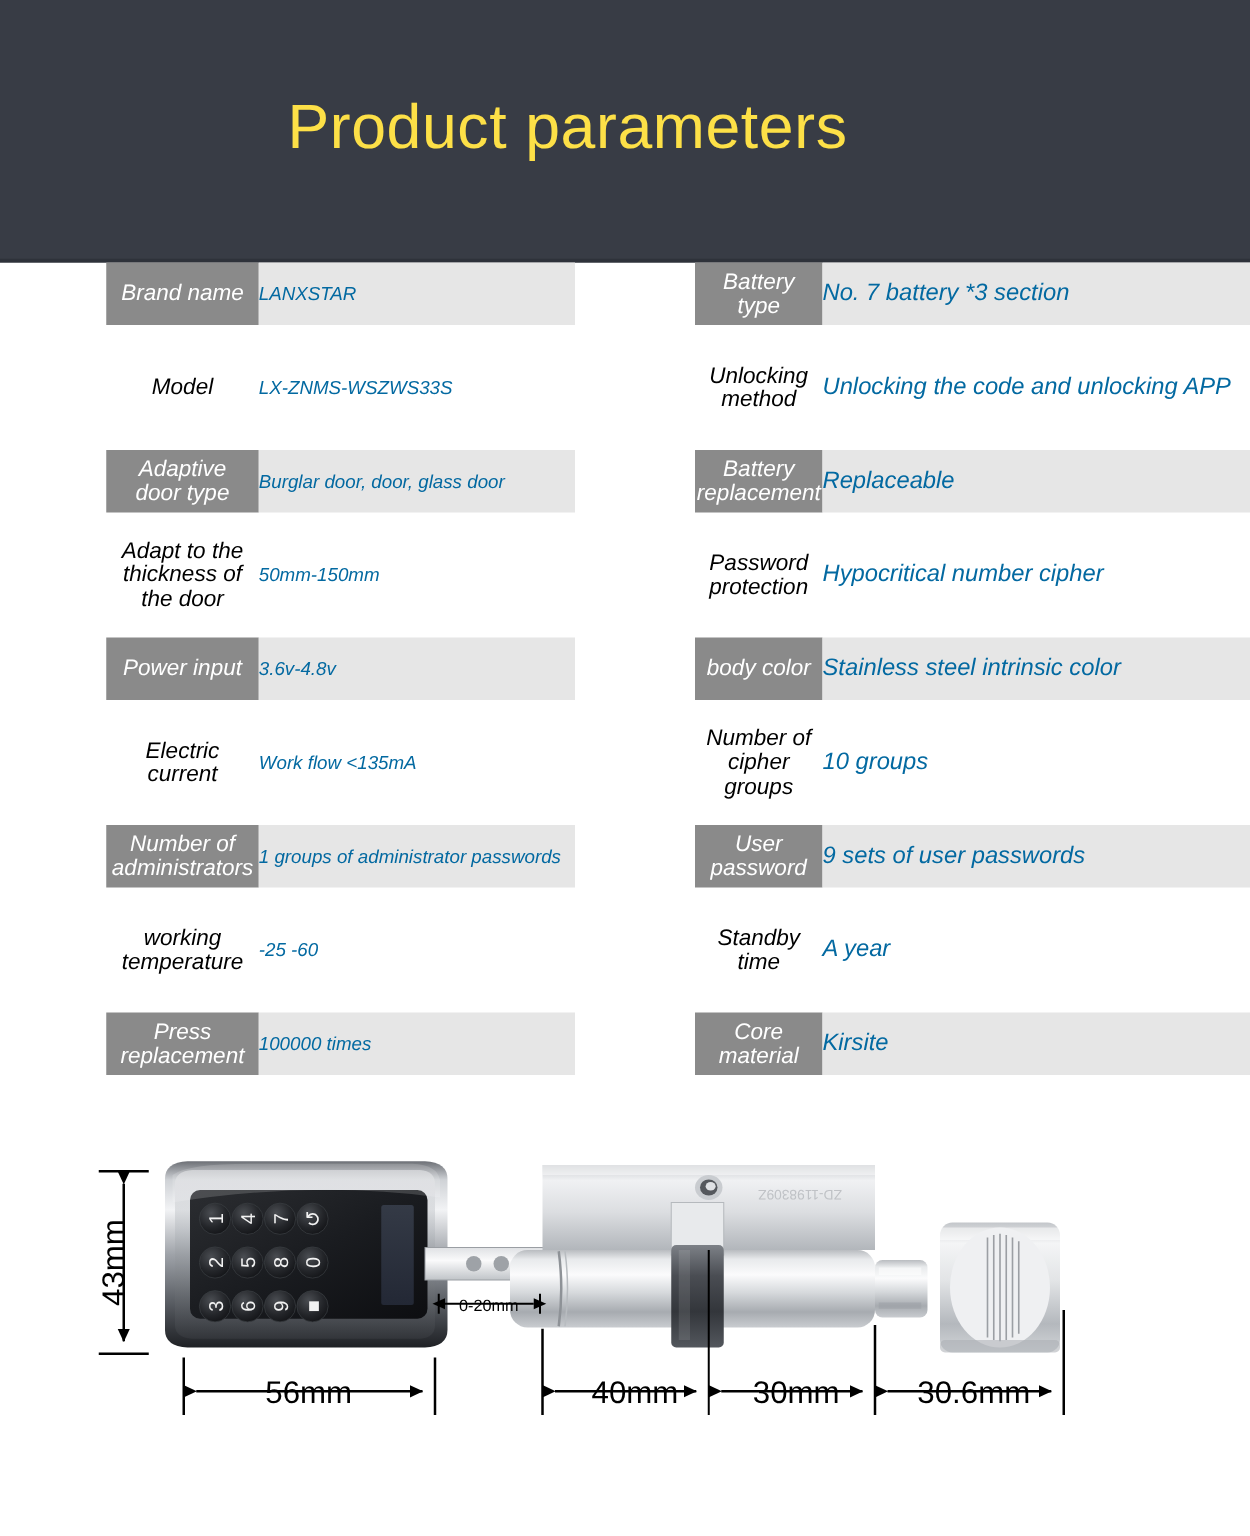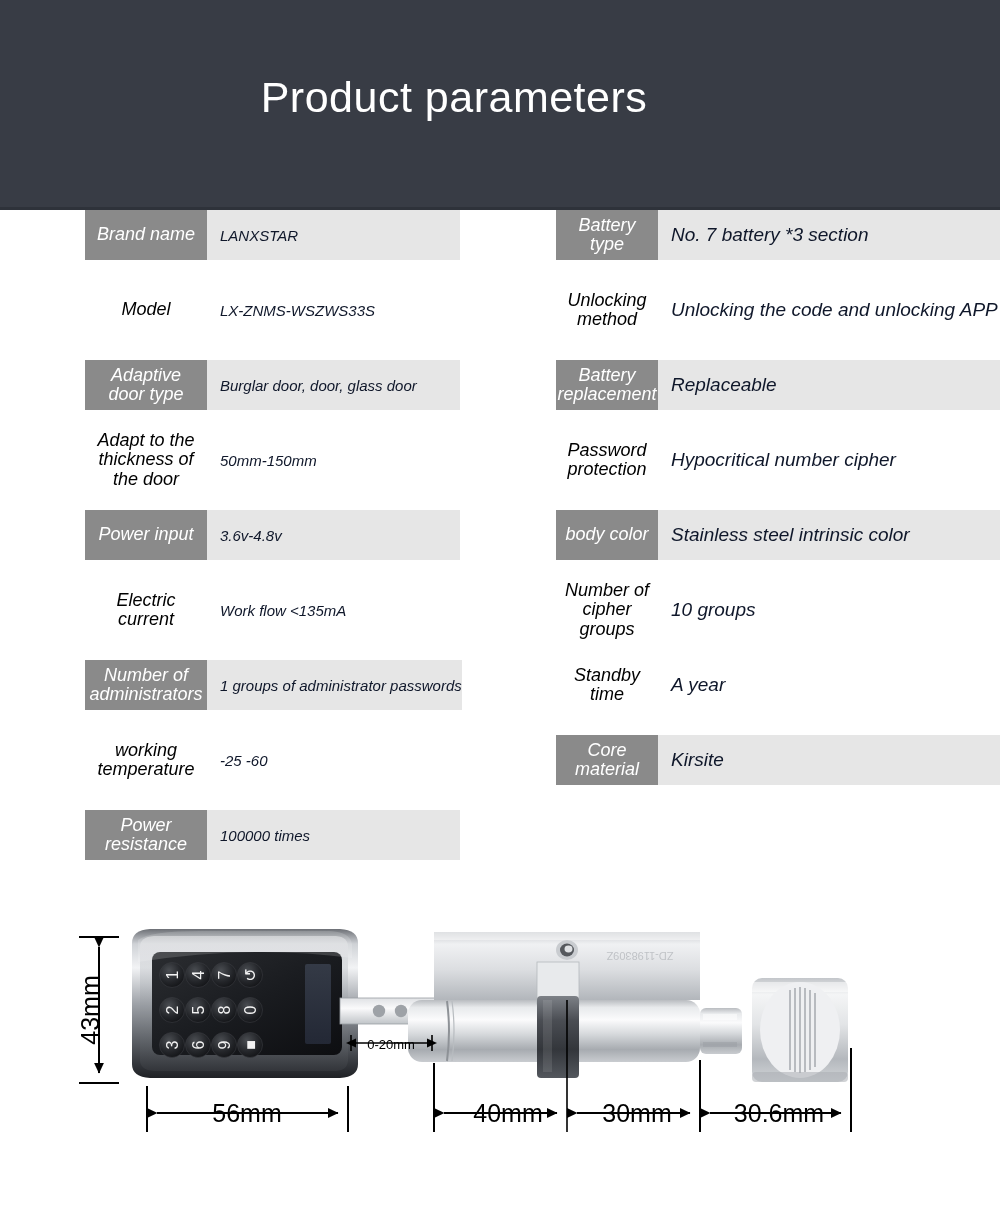--- a/index.html
+++ b/index.html
@@ -26,22 +26,22 @@
     width: 1000px;
     height: 210px;
     background: #383c45;
     border-bottom: 3px solid #2e323a;
   }
   .banner-title {
     position: absolute;
     left: 0; top: 74px;
     width: 908px;
     text-align: center;
-    color: #ffffff;
-    font-size: 43px;
+    color: #fde047;
+    font-size: 50px;
     font-weight: 400;
     letter-spacing: 0.5px;
     line-height: 1.1;
   }
 
   
   .spec-area {
     position: absolute;
     left: 0; top: 210px;
     width: 1000px;
@@ -75,22 +75,21 @@
     line-height: 1.08;
     color: #000000;
   }
   .spec-col.left  .cell-label { width: 122px; }
   .spec-col.right .cell-label { width: 102px; }
 
   .cell-value {
     flex: 1 1 auto;
     display: flex;
     align-items: center;
-    padding-left: 13px;
-    color: #0f172a;
+    color: #0369a1;
     white-space: nowrap;
   }
   .spec-col.left  .cell-value { font-size: 15px; }
   .spec-col.right .cell-value { font-size: 19px; text-align: center; }
 
   
   .spec-row.shaded .cell-label {
     background: #8a8a8a;
     color: #ffffff;
   }
@@ -148,21 +147,21 @@
         </div>
         <div class="spec-row shaded">
           <div class="cell-label">Number of administrators</div>
           <div class="cell-value">1 groups of administrator passwords</div>
         </div>
         <div class="spec-row plain">
           <div class="cell-label">working temperature</div>
           <div class="cell-value">-25 -60</div>
         </div>
         <div class="spec-row shaded">
-          <div class="cell-label">Power resistance</div>
+          <div class="cell-label">Press replacement</div>
           <div class="cell-value">100000 times</div>
         </div>
       </div>
     <div class="spec-col right" id="spec-col-right">
         <div class="spec-row shaded">
           <div class="cell-label">Battery type</div>
           <div class="cell-value">No. 7 battery *3 section</div>
         </div>
         <div class="spec-row plain">
           <div class="cell-label">Unlocking method</div>
@@ -176,20 +175,24 @@
           <div class="cell-label">Password protection</div>
           <div class="cell-value">Hypocritical number cipher</div>
         </div>
         <div class="spec-row shaded">
           <div class="cell-label">body color</div>
           <div class="cell-value">Stainless steel intrinsic color</div>
         </div>
         <div class="spec-row plain">
           <div class="cell-label">Number of cipher groups</div>
           <div class="cell-value">10 groups</div>
+        </div>
+        <div class="spec-row shaded">
+          <div class="cell-label">User password</div>
+          <div class="cell-value">9 sets of user passwords</div>
         </div>
         <div class="spec-row plain">
           <div class="cell-label">Standby time</div>
           <div class="cell-value">A year</div>
         </div>
         <div class="spec-row shaded">
           <div class="cell-label">Core material</div>
           <div class="cell-value">Kirsite</div>
         </div>
       </div>

